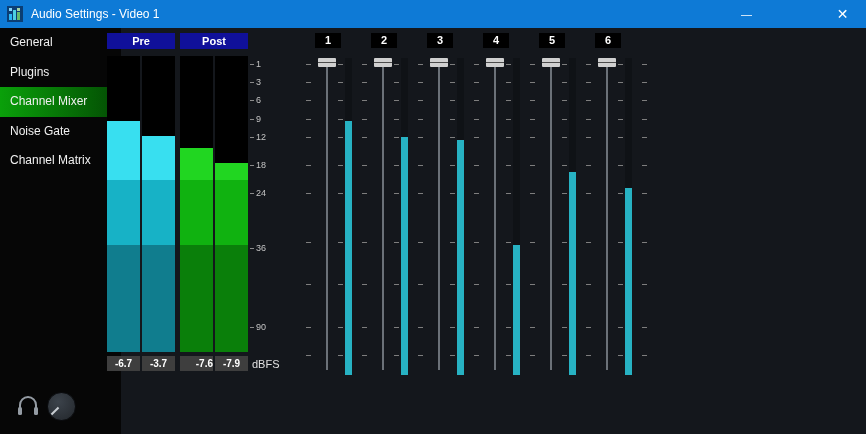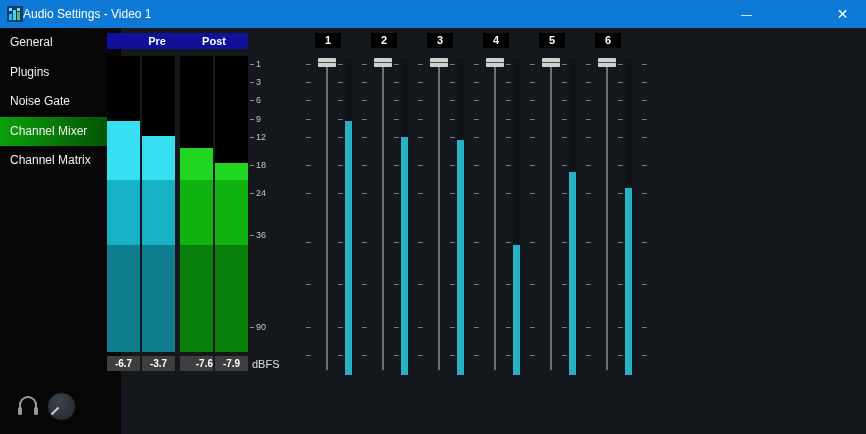--- a/index.html
+++ b/index.html
@@ -4,21 +4,21 @@
 <style>
   html,body{margin:0;padding:0;background:#2a2d31;}
   .window{
     position:relative;width:866px;height:434px;overflow:hidden;
     background:#14171c;font-family:"Liberation Sans",sans-serif;
     -webkit-font-smoothing:antialiased;
   }
   
   .titlebar{position:absolute;left:0;top:0;width:866px;height:28px;background:#0e7ad6;display:flex;align-items:center;}
   .app-icon{margin-left:7px;width:16px;height:16px;display:inline-block;}
-  .title{color:#ffffff;font-size:12px;}
+  .title{margin-left:8px;color:#ffffff;font-size:12px;}
   .tb-btn{position:absolute;top:0;width:47px;height:28px;display:flex;align-items:center;justify-content:center;color:#fff;cursor:pointer;}
   .tb-min{right:96px;font-size:11px;}
   .tb-close{right:0;font-size:14px;}
   
   .sidebar{position:absolute;left:0;top:28px;width:121px;height:406px;background:#060606;}
   .side-item{height:29.5px;line-height:29.5px;padding-left:10px;color:#f0f0f0;font-size:12px;cursor:pointer;white-space:nowrap;}
   .side-item.selected{background:linear-gradient(to right,#0aa00a 0%,#056005 75%,#034a03 100%);}
   
   .group-badge{position:absolute;top:33px;width:68px;height:16px;background:#10109a;color:#fff;font-size:11px;font-weight:bold;text-align:center;line-height:16px;}
   
@@ -78,26 +78,26 @@
       </svg>
     </span>
     <span class="title">Audio Settings - Video 1</span>
     <div class="tb-btn tb-min">—</div>
     <div class="tb-btn tb-close">✕</div>
   </div>
 
   <div class="sidebar">
     <div class="side-item">General</div>
     <div class="side-item">Plugins</div>
+    <div class="side-item selected">Channel Mixer</div>
     <div class="side-item">Noise Gate</div>
-    <div class="side-item selected">Channel Mixer</div>
     <div class="side-item">Channel Matrix</div>
   </div>
 
-  <div class="group-badge" style="left:107px;padding-left:16px;">Pre</div>
+  <div class="group-badge" style="left:107px;">Pre</div>
   <div class="group-badge" style="left:180px;">Post</div>
 
   <div class="meter" style="left:107px;">
     <div class="fill" style="height: 78%;">
         <div class="grad cyan"></div>
       </div>
   </div>
   <div class="meter" style="left:142px;">
     <div class="fill" style="height: 73%;">
         <div class="grad cyan"></div>
@@ -120,21 +120,21 @@
   <div class="meter-value" style="left:215px;">-7.9</div>
 
   <div class="scale">
     <span class="slabel" style="top:3px;">1</span>
     <span class="slabel" style="top:21px;">3</span>
     <span class="slabel" style="top:39px;">6</span>
     <span class="slabel" style="top:58px;">9</span>
     <span class="slabel" style="top:76px;">12</span>
     <span class="slabel" style="top:104px;">18</span>
     <span class="slabel" style="top:132px;">24</span>
-    <span class="slabel" style="top:174px;">36</span>
+    <span class="slabel" style="top:187px;">36</span>
     <span class="slabel" style="top:266px;">90</span>
   </div>
   <div class="unit-label">dBFS</div>
 
   <div class="ch-head" style="left:315px;">1</div>
   <div class="ch-head" style="left:371px;">2</div>
   <div class="ch-head" style="left:427px;">3</div>
   <div class="ch-head" style="left:483px;">4</div>
   <div class="ch-head" style="left:539px;">5</div>
   <div class="ch-head" style="left:595px;">6</div>

